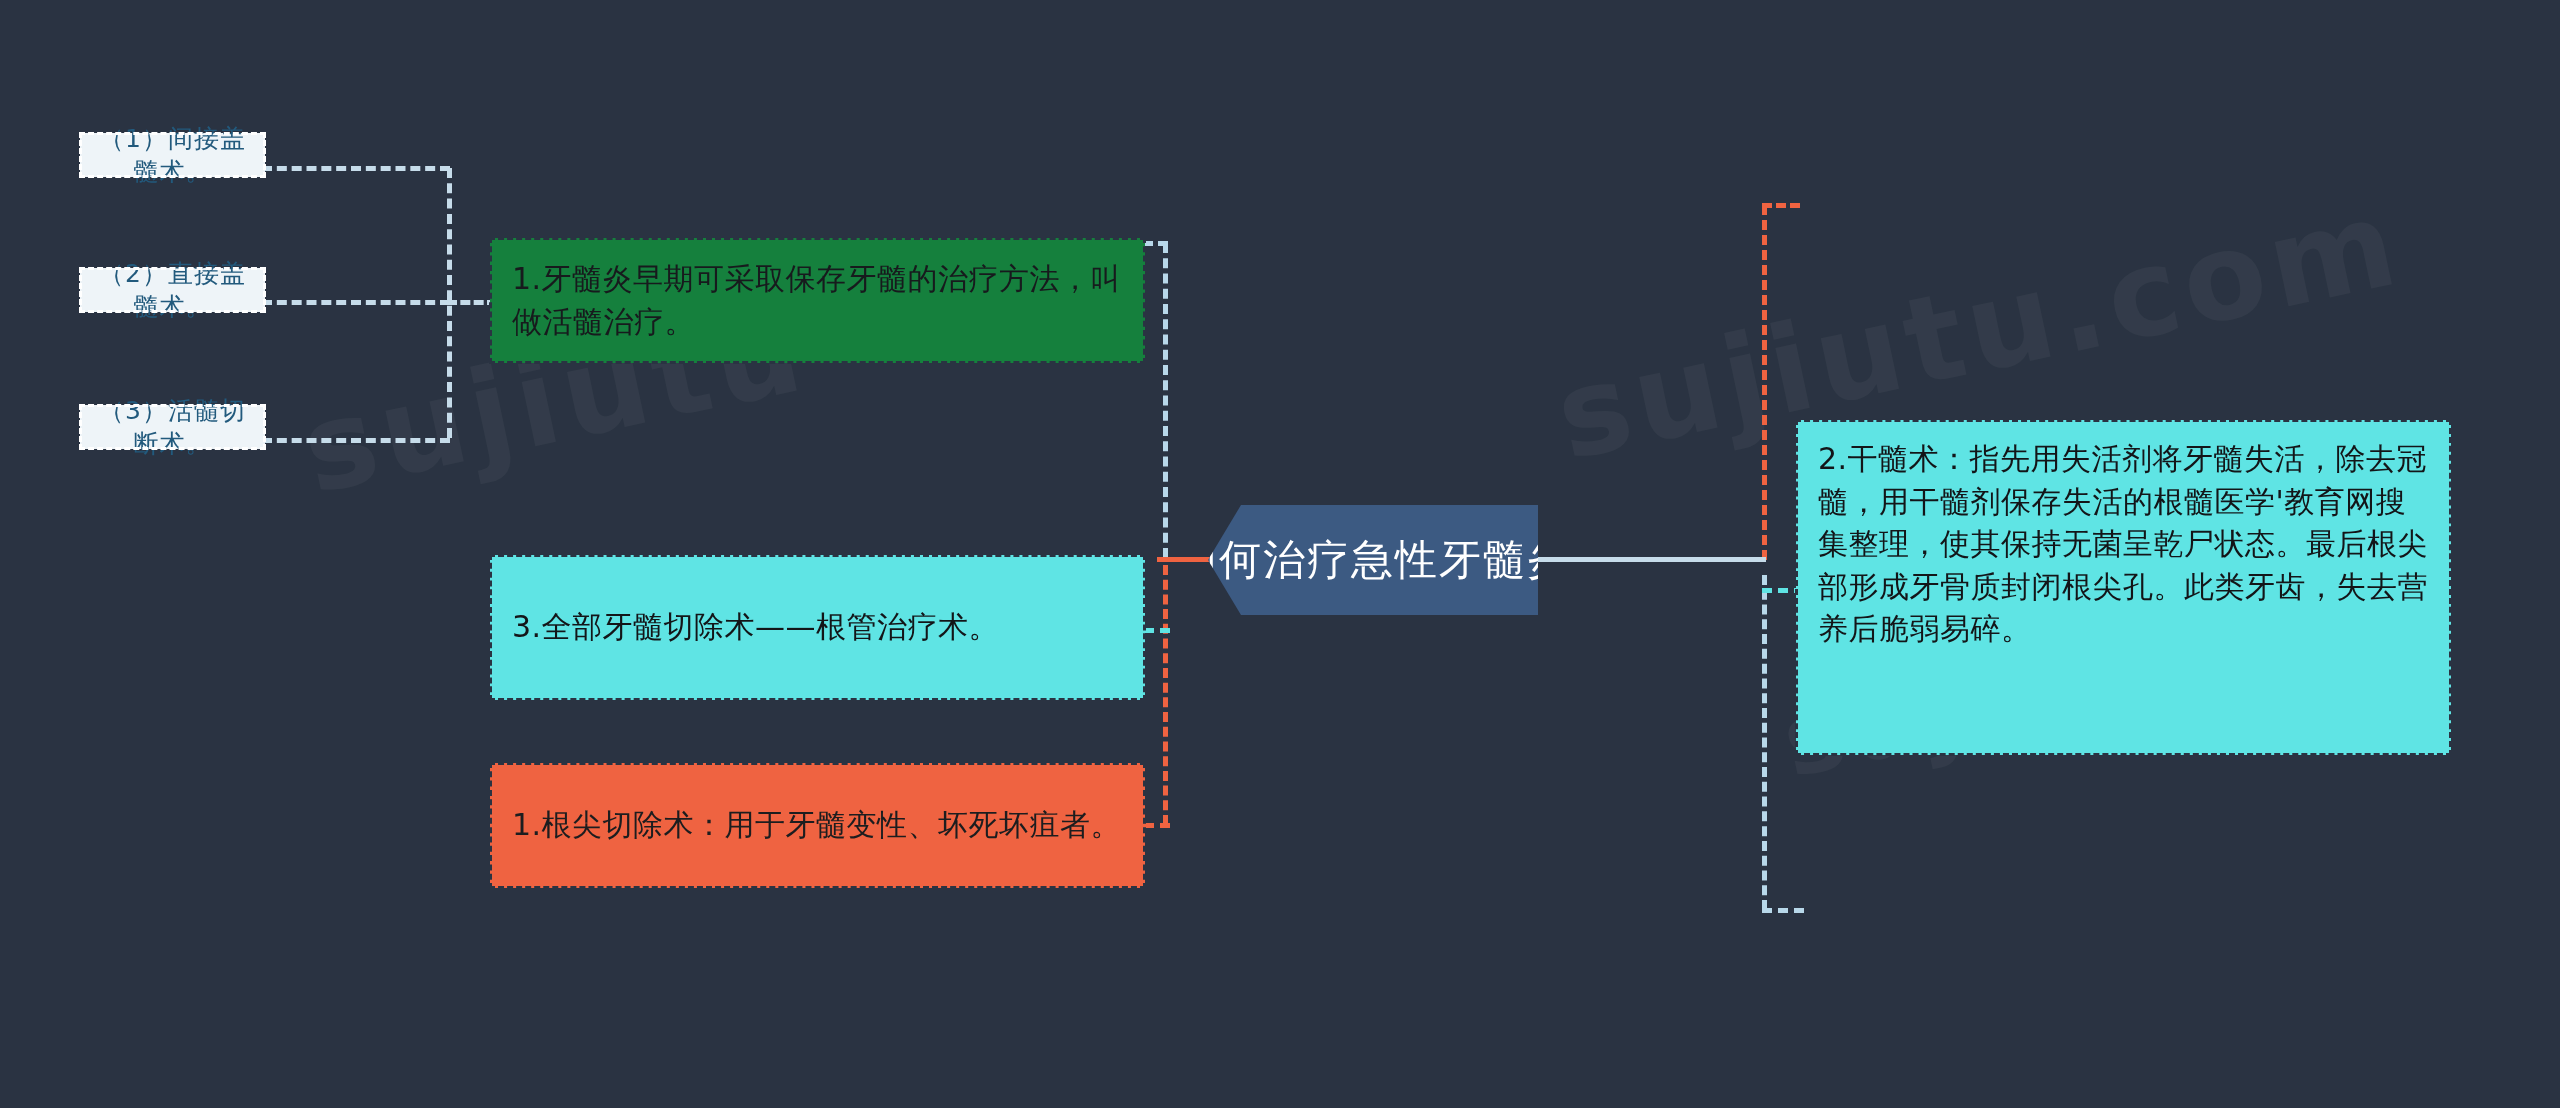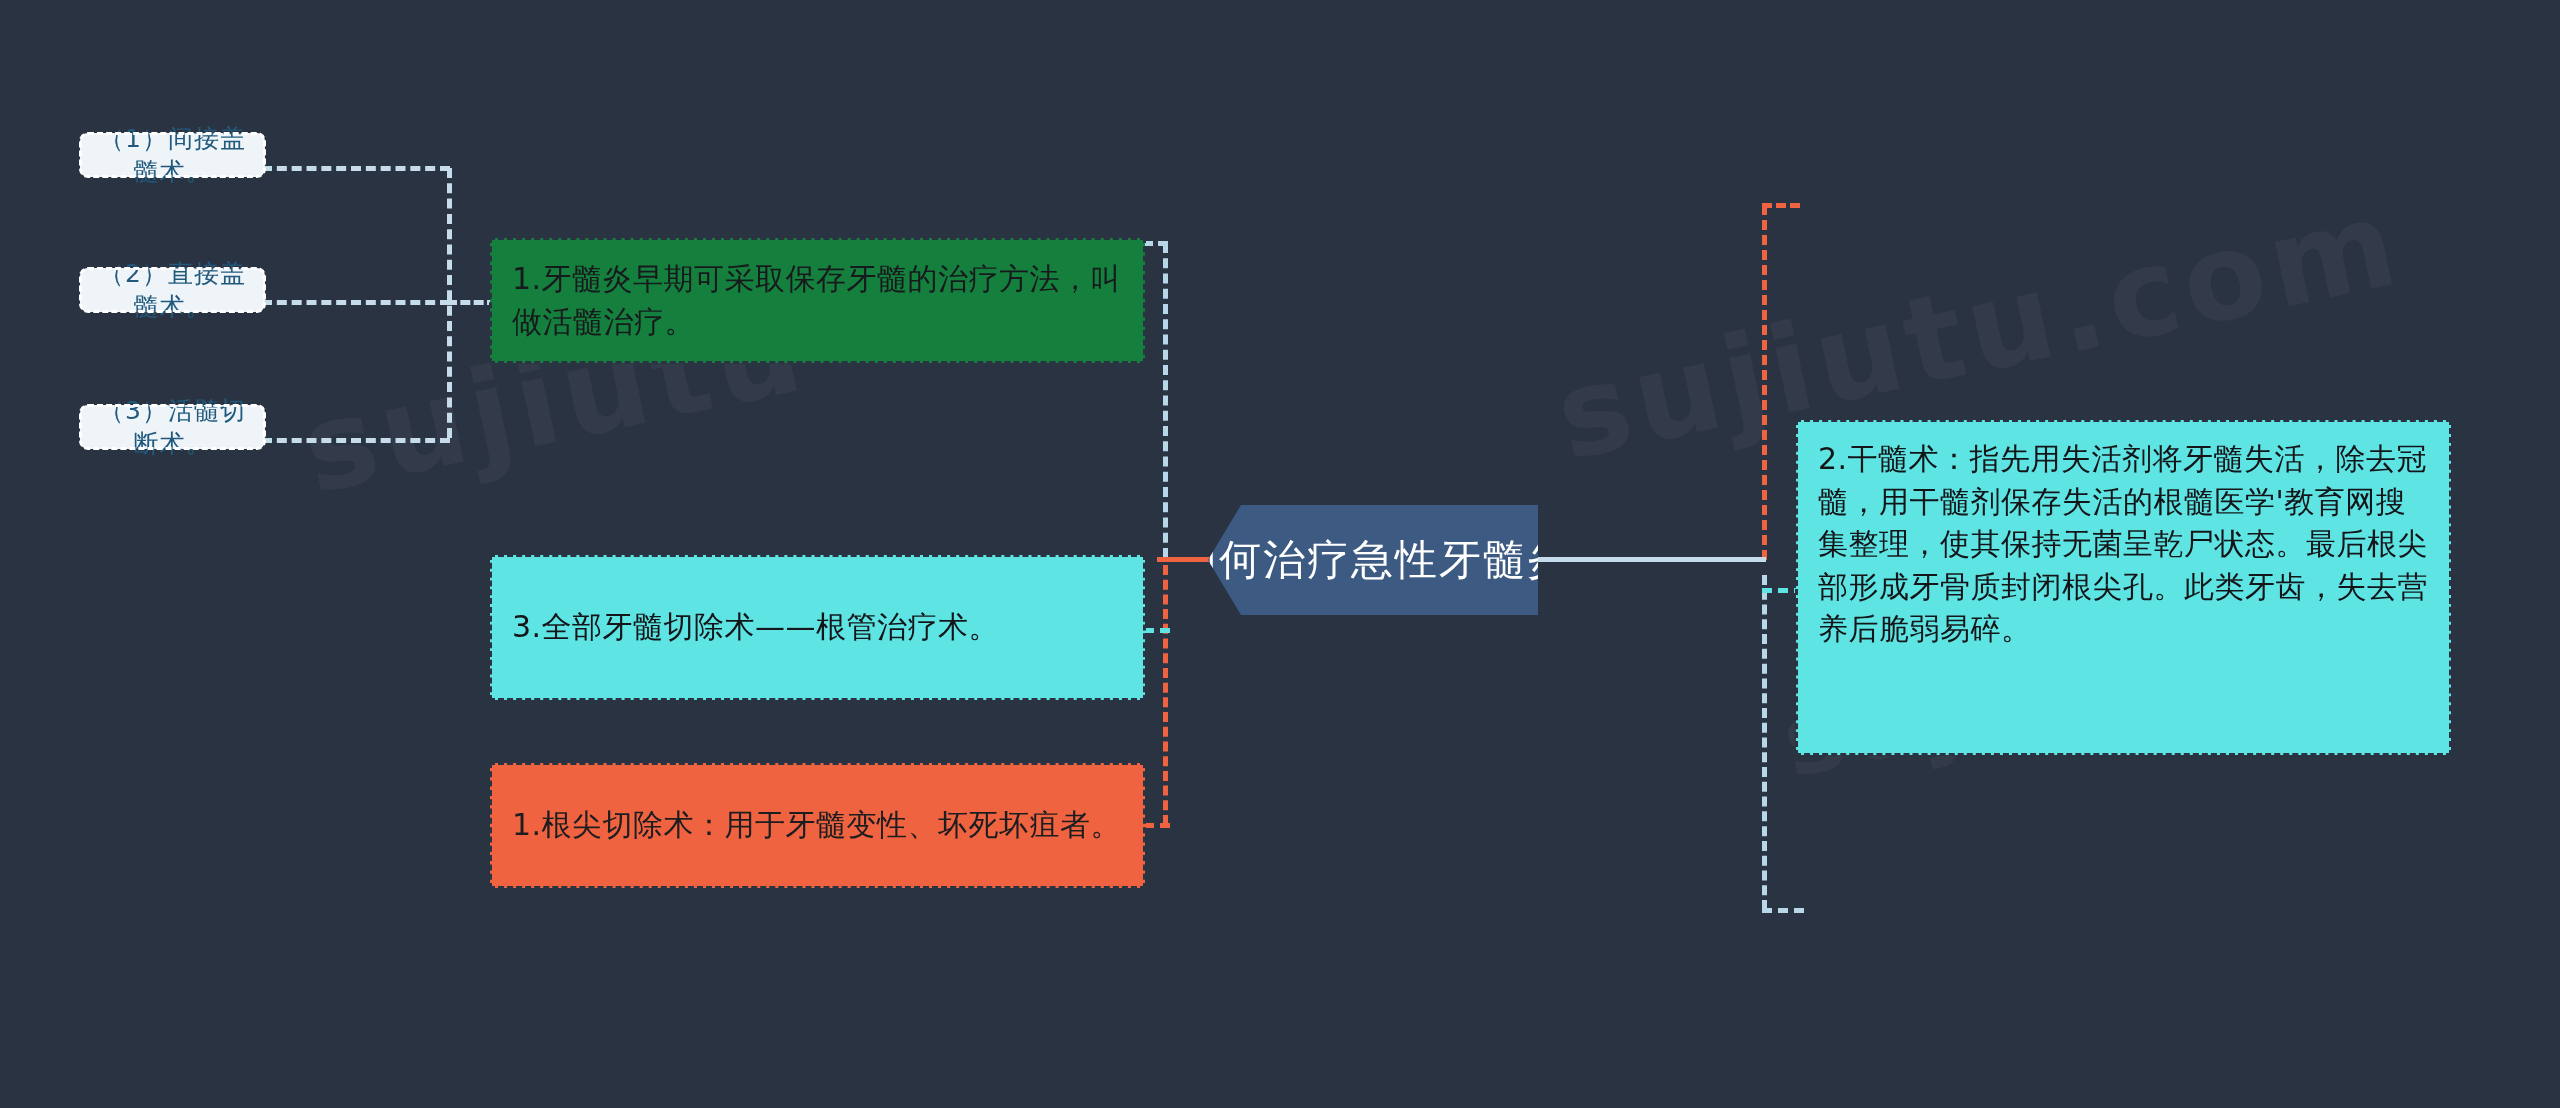--- a/index.html
+++ b/index.html
@@ -57,21 +57,20 @@
     color: #225a7d;
     font-size: 25px;
     letter-spacing: 1px;
     padding: 11px 16px;
     text-align: center;
     outline: 3px dashed #ffffff;
     outline-offset: -2px;
     display: flex;
     align-items: center;
     justify-content: center;
-    border-radius: 8px;
   }
 
   
   #center-node {
     position: absolute;
     left: 1208px;
     top: 505px;
     width: 330px;
     height: 110px;
     background: #3c5a82;

